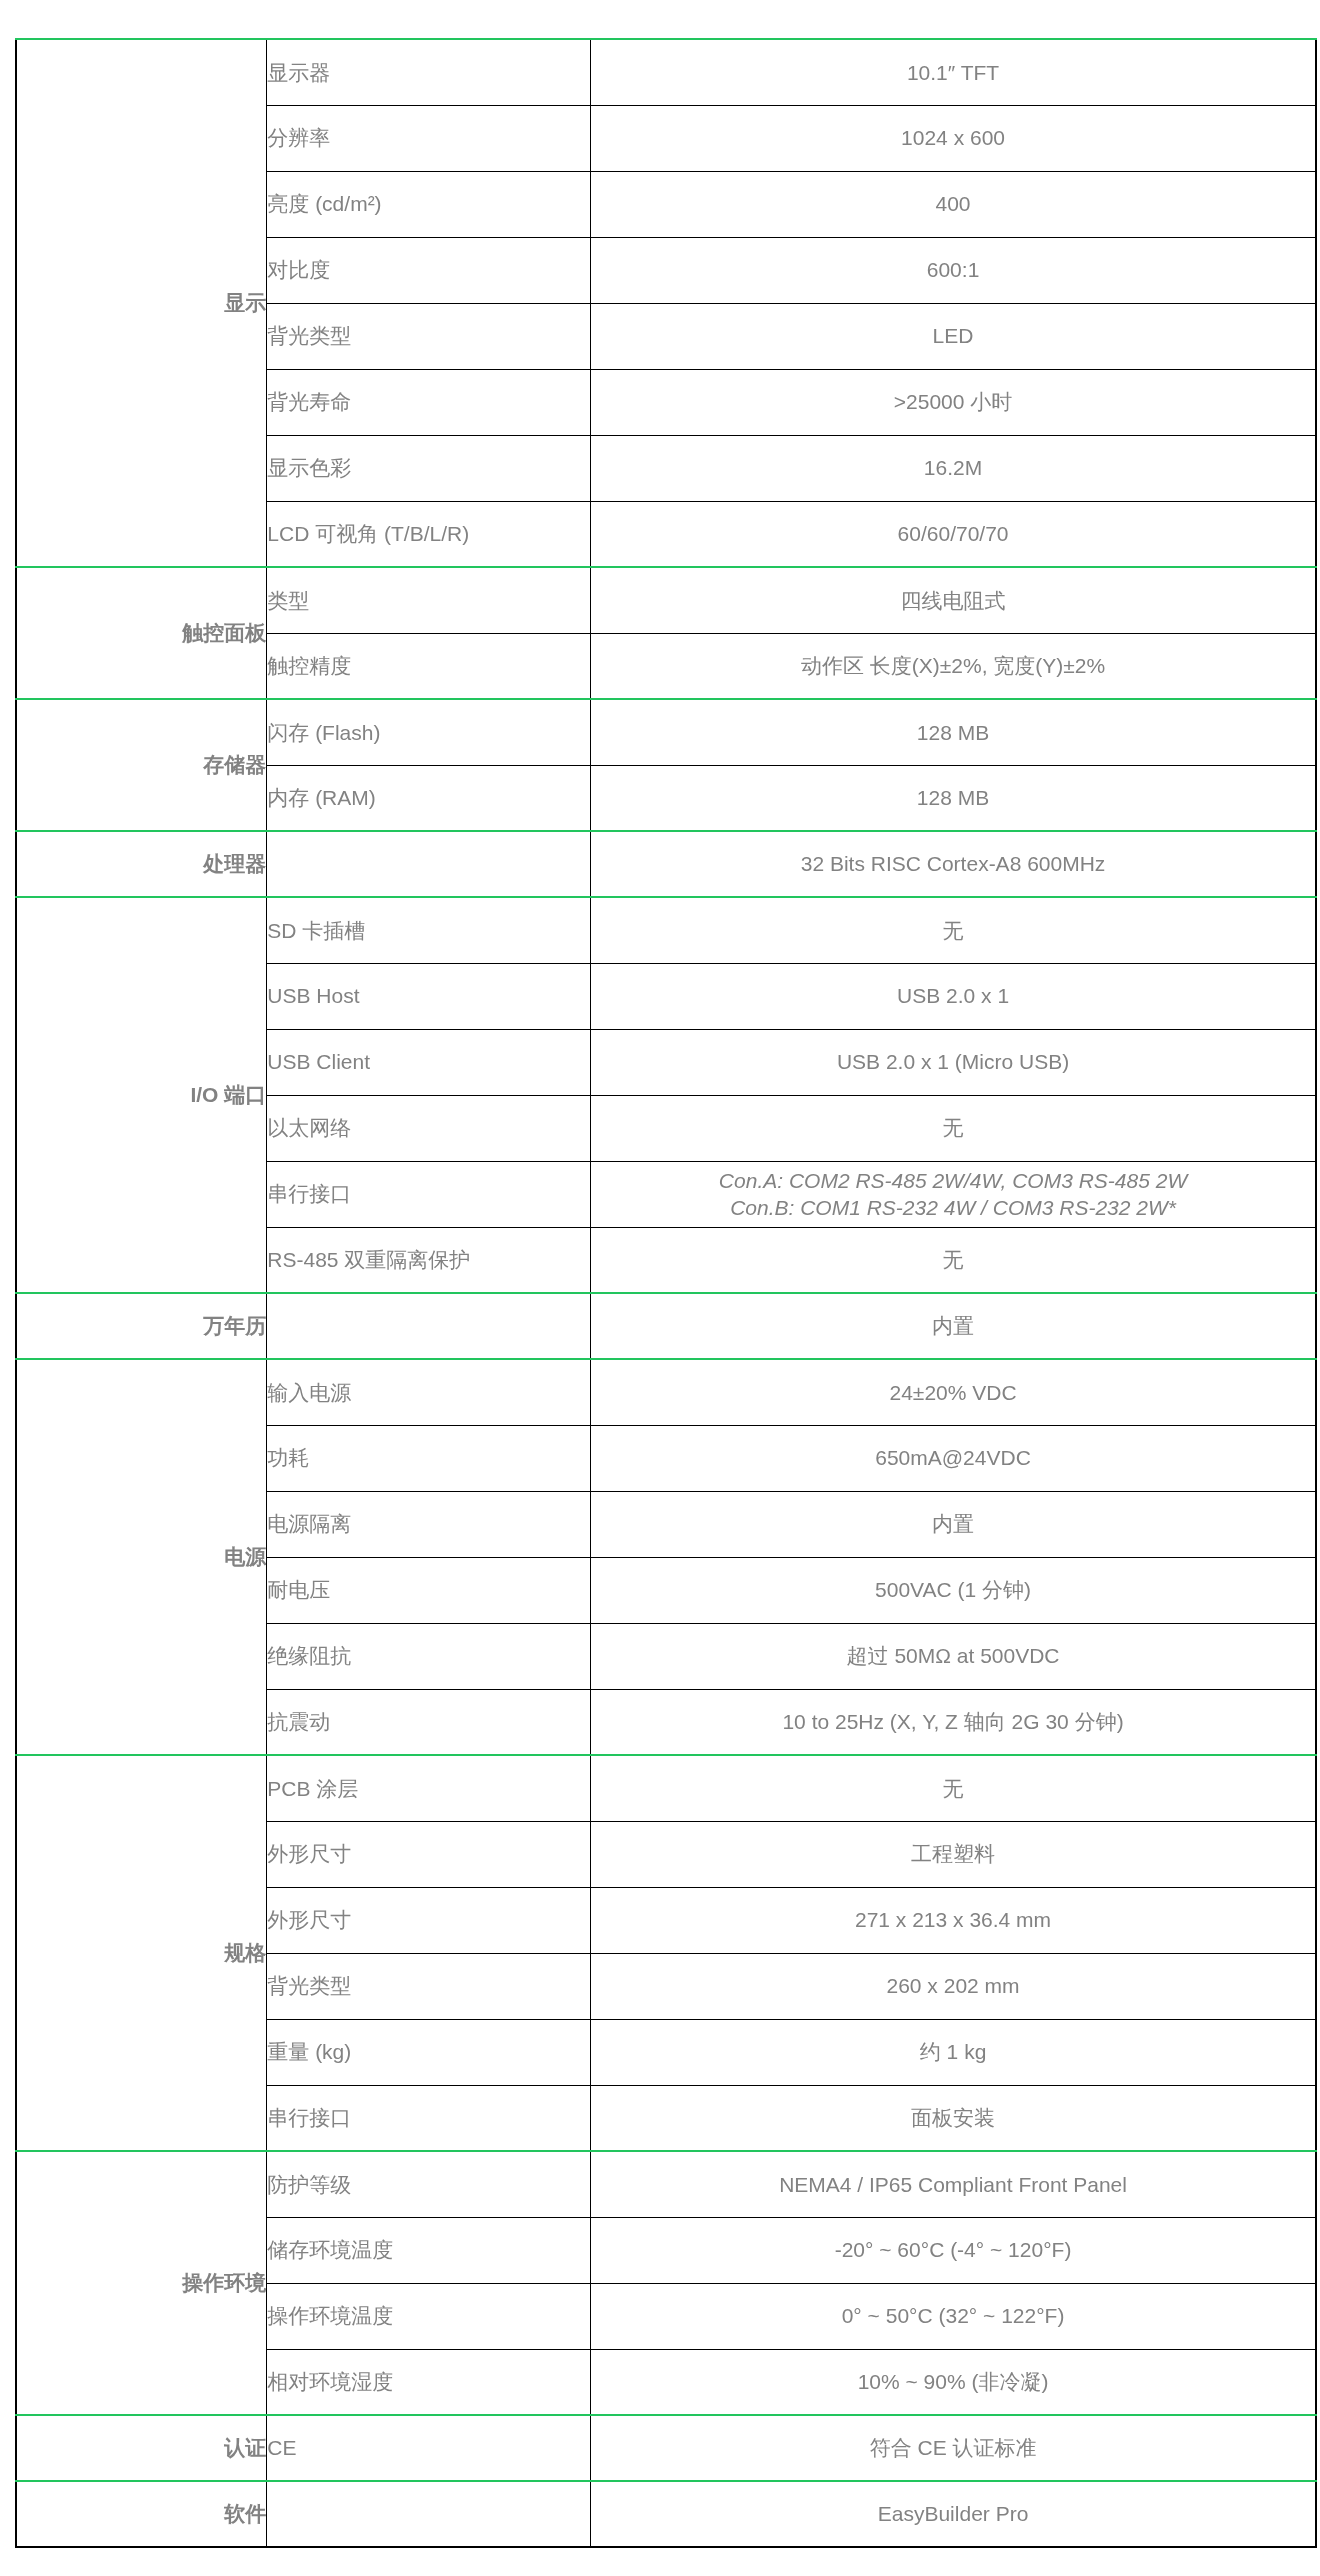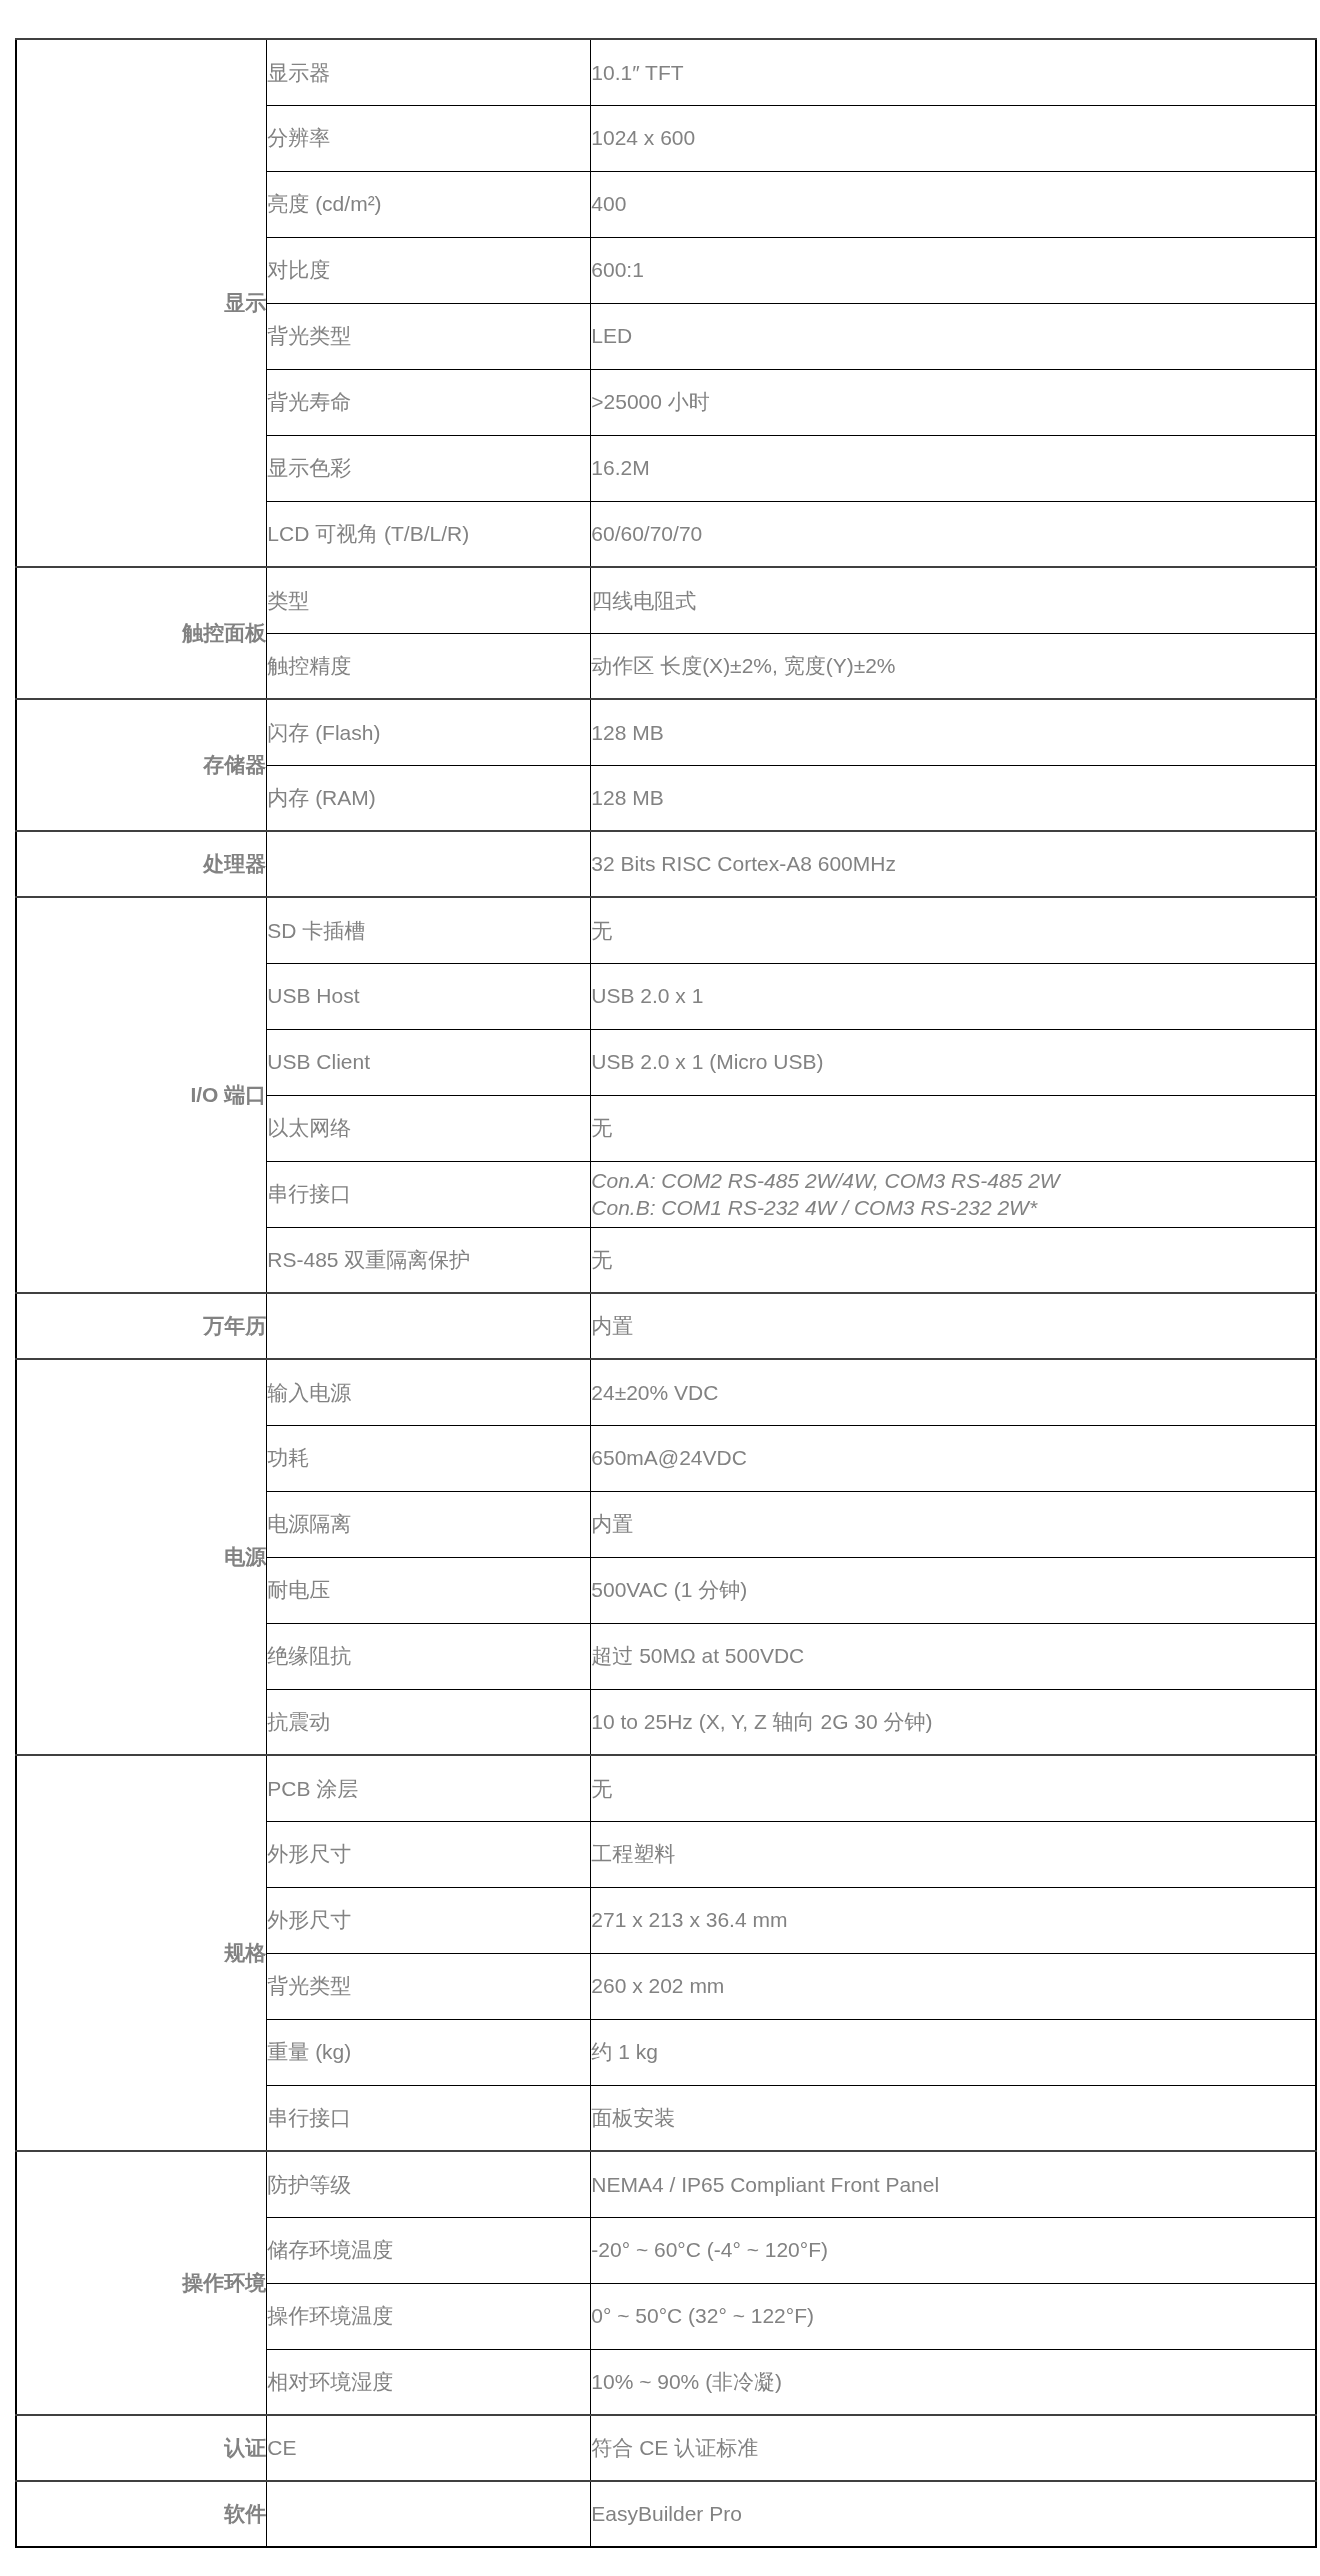--- a/index.html
+++ b/index.html
@@ -30,34 +30,35 @@
   table.spec td {
     border: 1.3px solid #000000;
     color: #828282;
     font-size: 21px;
     line-height: 1.3;
     vertical-align: middle;
     padding: 0;
     overflow: hidden;
   }
   
-  tr.g > td { border-top: 2px solid #404040; }
+  tr.g > td { border-top: 2px solid #22c55e; }
 
   td.cat {
     font-weight: bold;
     font-size: 22px;
     text-align: right;
     color: #7f7f7f;
   }
   td.lbl {
     text-align: left;
     padding-left: 6.7px;
     padding-top: 8px;
   }
   td.val {
+    text-align: center;
     padding-top: 8px;
   }
   td.vtop {
     vertical-align: top;
     padding-top: 6.7px;
   }
   td.pre {
     white-space: pre-line;
     padding-top: 2.7px;
     line-height: 1.35;

